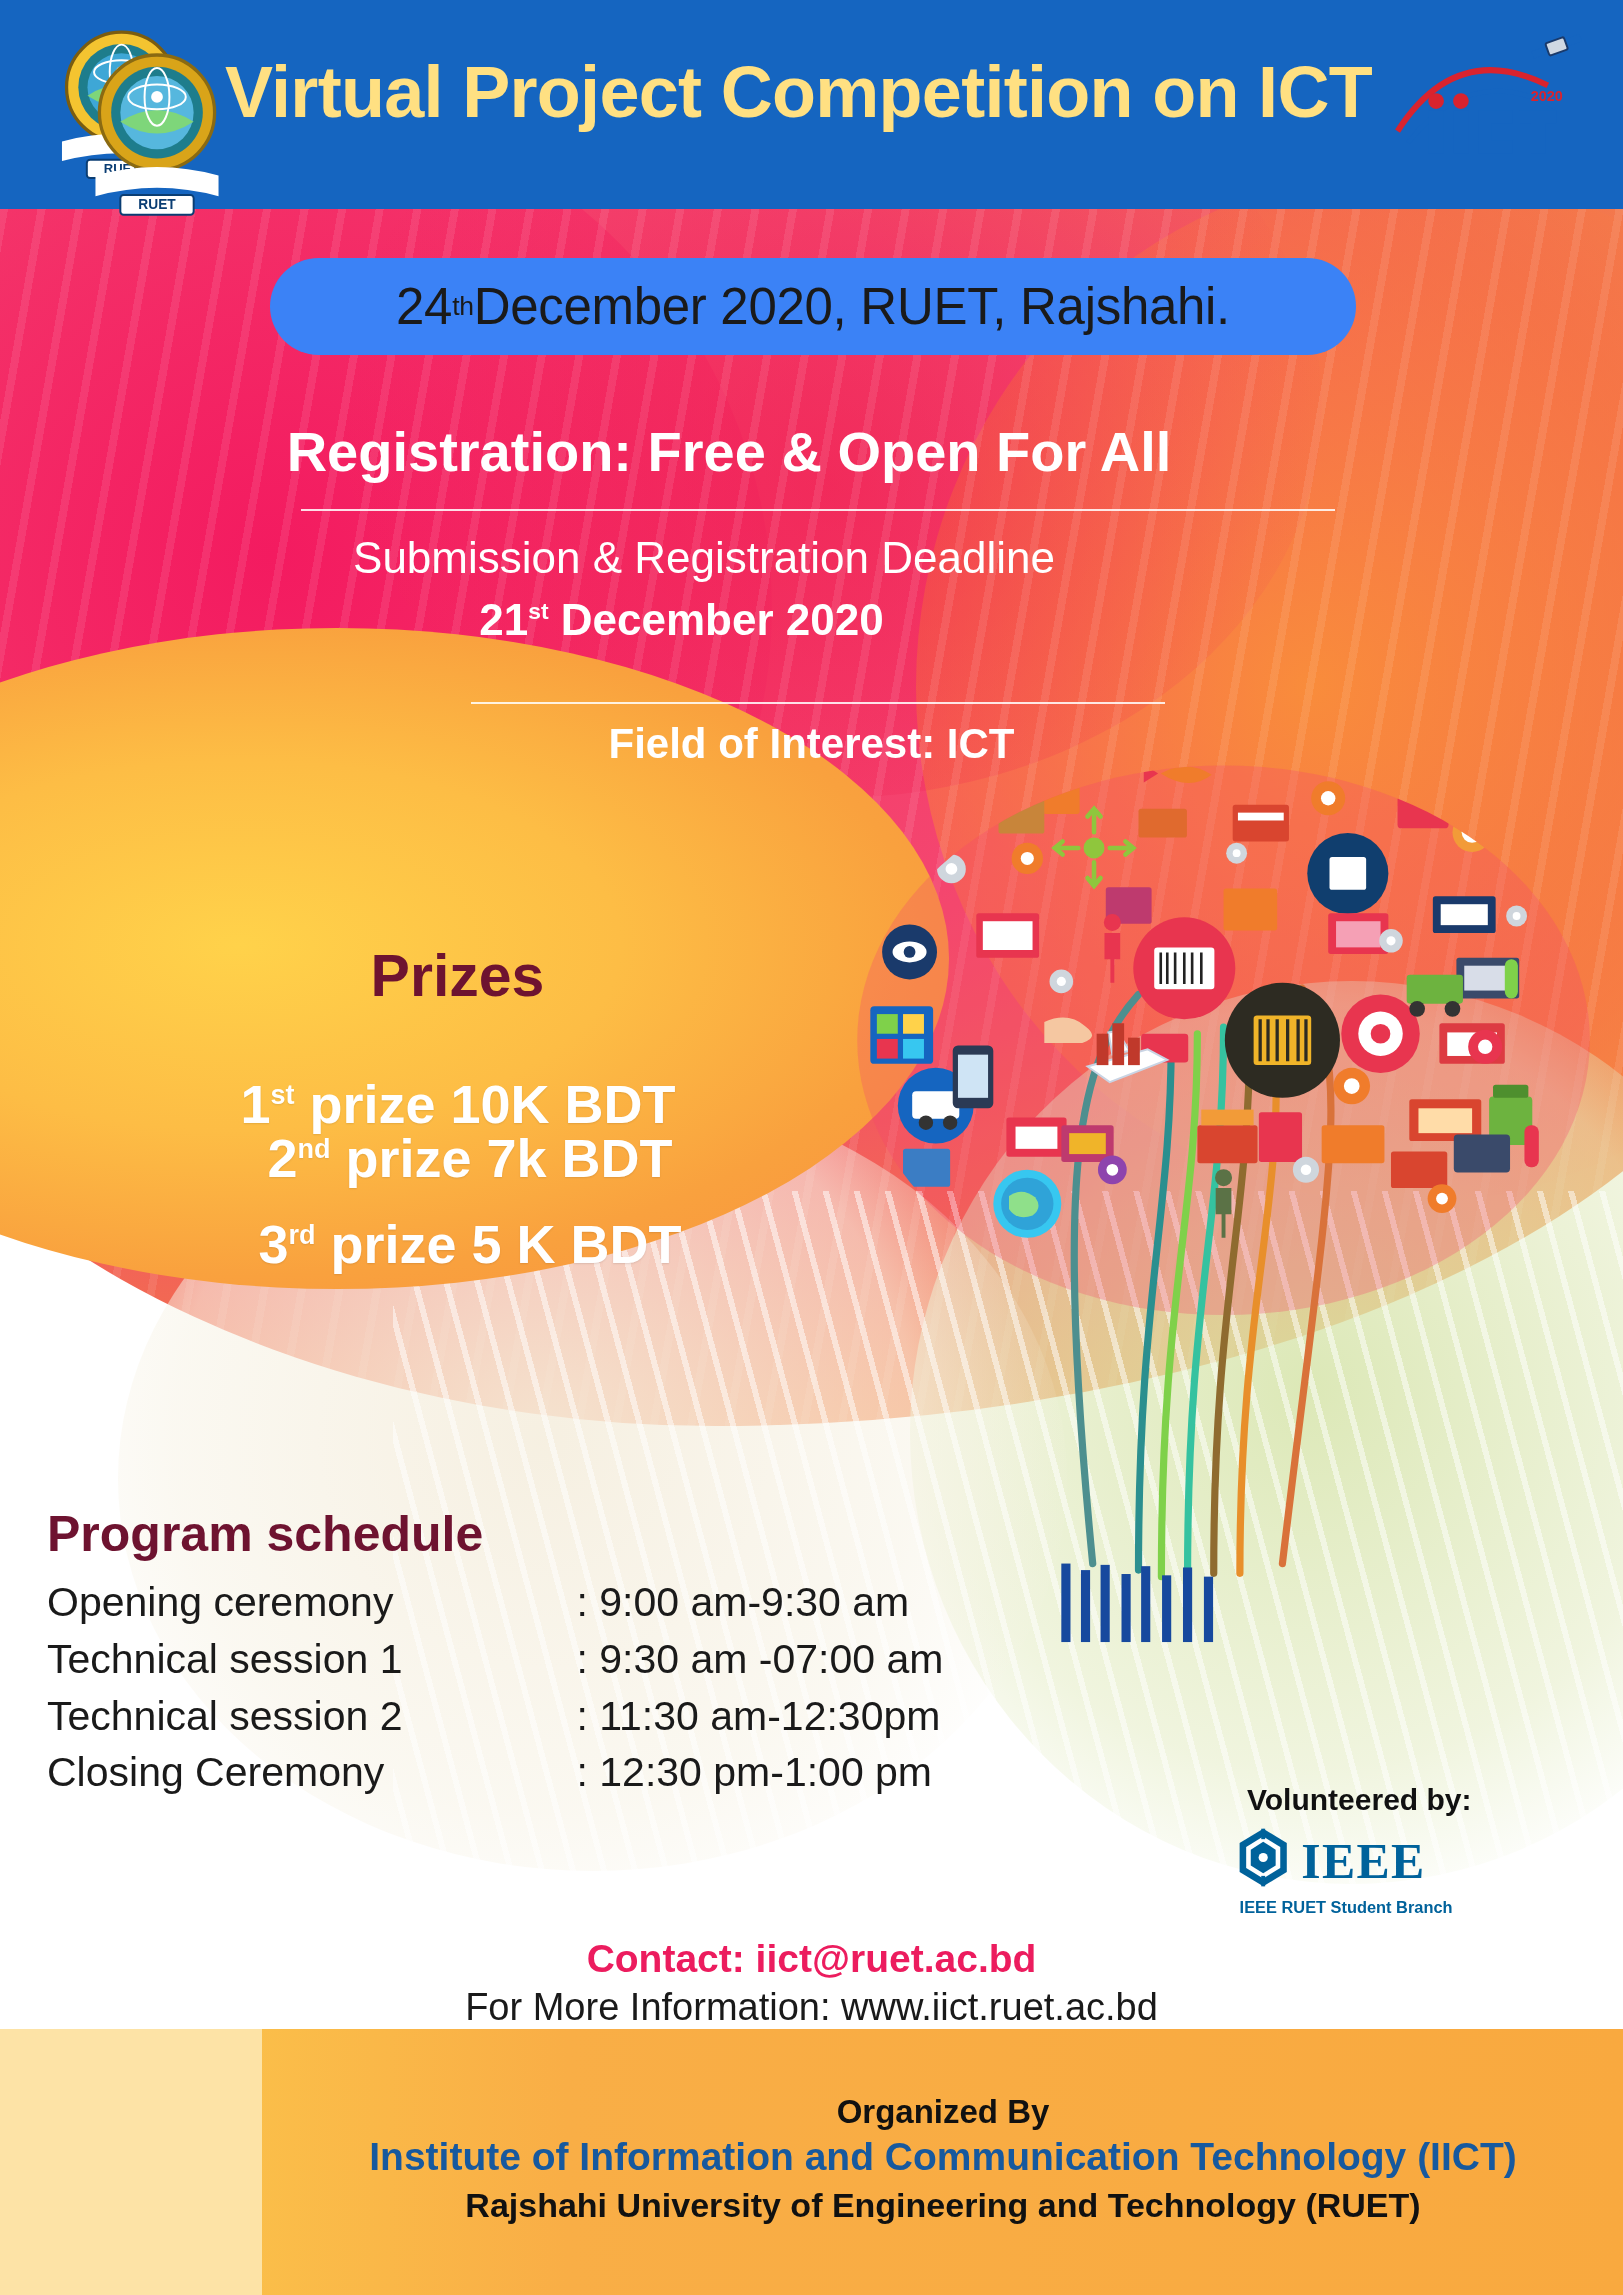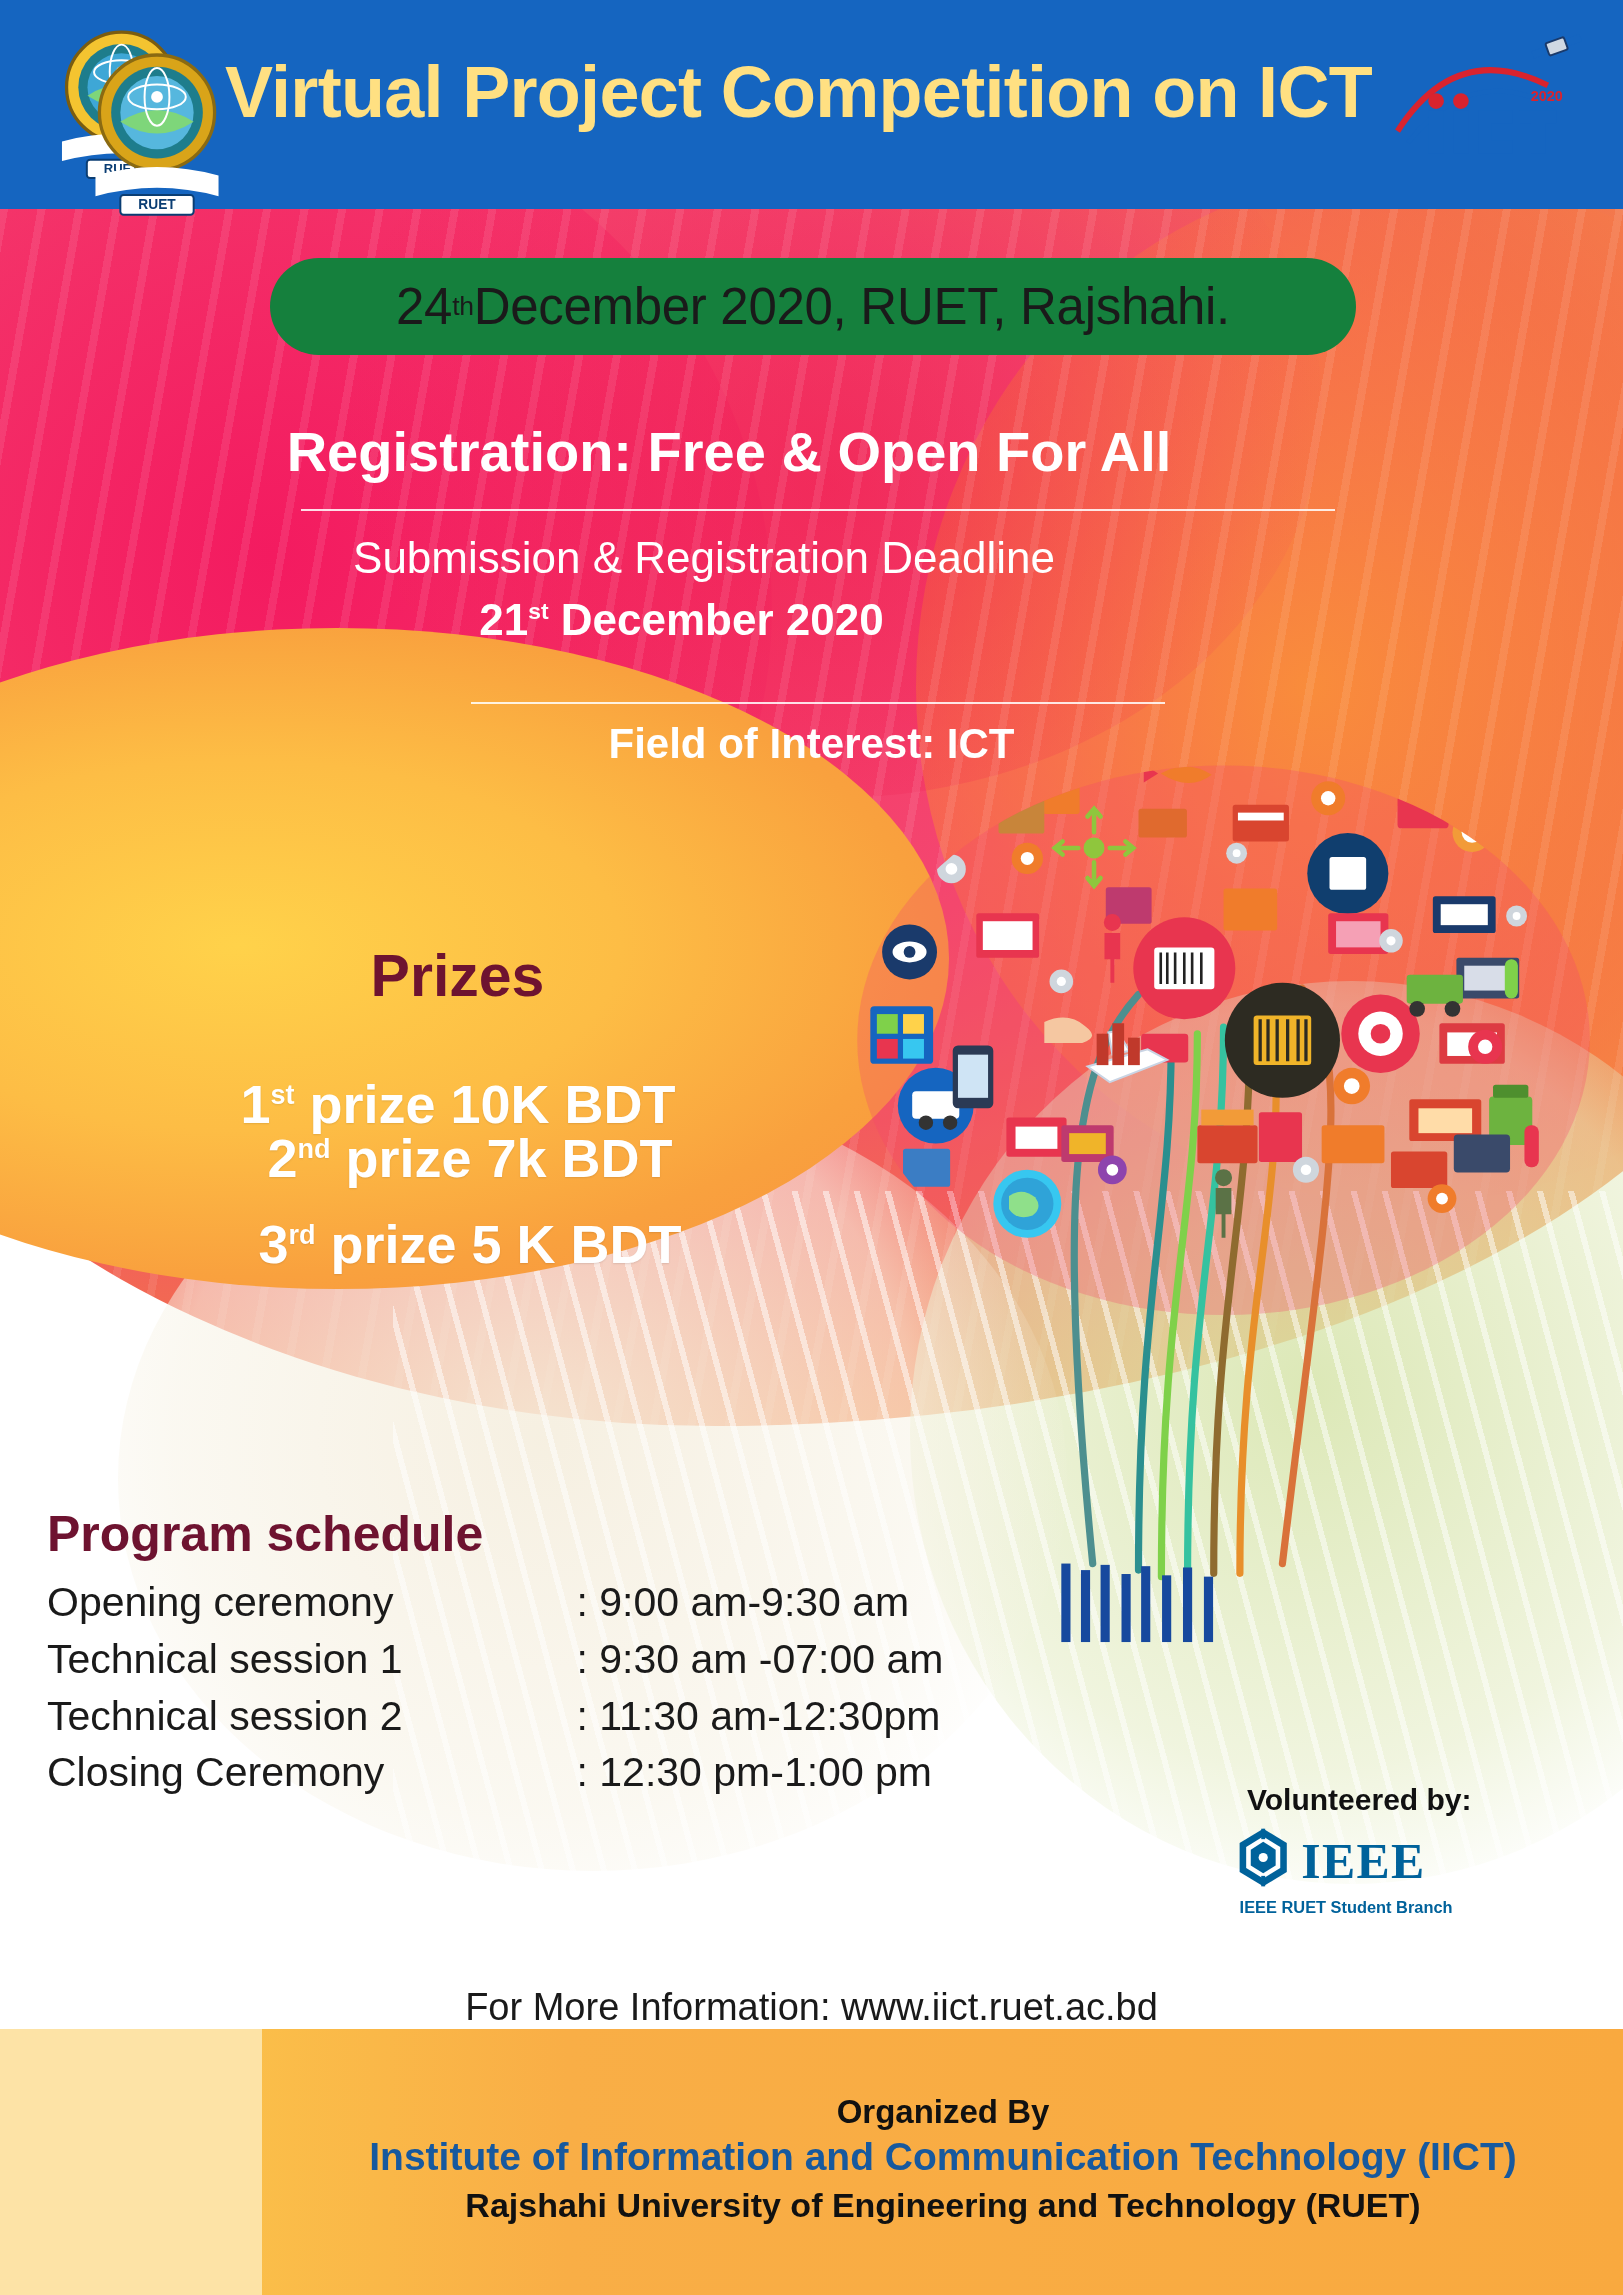--- a/index.html
+++ b/index.html
@@ -117,21 +117,21 @@
     width: 1243px; height: 831px;
     background: repeating-linear-gradient(75deg, rgba(255,255,255,0.5) 0px, rgba(255,255,255,0.5) 5.9px, rgba(255,255,255,0) 5.9px, rgba(255,255,255,0) 30px);
     pointer-events: none;
   }
 
   
   .date-pill {
     position: absolute;
     left: 270px; top: 258px;
     width: 1086px; height: 97px;
-    background: #15803d;
+    background: #3b82f6;
     border-radius: 52px;
     display: flex;
     align-items: center;
     justify-content: center;
     color: #1a1a1a;
     font-size: 51px;
     letter-spacing: -0.3px;
   }
   .date-pill sup { font-size: 0.52em; vertical-align: super; }
 
@@ -622,20 +622,21 @@
       <path d="M36 12 l26 16 v32 l-26 16 l-26 -16 v-32z" fill="#ffffff"></path>
       <path d="M36 20 l19 12 v24 l-19 12 l-19 -12 v-24z" fill="#00629b"></path>
       <circle cx="36" cy="44" r="7" fill="#ffffff"></circle>
       <rect x="33" y="0" width="6" height="16" fill="#00629b"></rect>
       <rect x="33" y="72" width="6" height="16" fill="#00629b"></rect>
     </g>
     <text x="98" y="80" font-family="Liberation Serif, serif" font-size="76" font-weight="bold" fill="#00629b" letter-spacing="2">IEEE</text>
     <text x="4" y="132" font-family="Liberation Sans, sans-serif" font-size="25" font-weight="bold" fill="#00629b">IEEE RUET Student Branch</text>
   </svg>
 
+  <div class="contact">Contact: iict@ruet.ac.bd</div>
   <div class="moreinfo">For More  Information: www.iict.ruet.ac.bd</div>
 
   <div class="footer">
     <div class="footer-left"></div>
   </div>
   <svg class="ruet-logo-footer" viewBox="0 0 220 270">
     <circle cx="110" cy="100" r="88" fill="#d9a419" stroke="#8a6a12" stroke-width="5"></circle>
     <circle cx="110" cy="100" r="70" fill="#1e7d8c"></circle>
     <circle cx="110" cy="100" r="56" fill="#56b7de"></circle>
     <path d="M54 114 q56 -36 112 0 q-56 36 -112 0z" fill="#7ed67a"></path>

